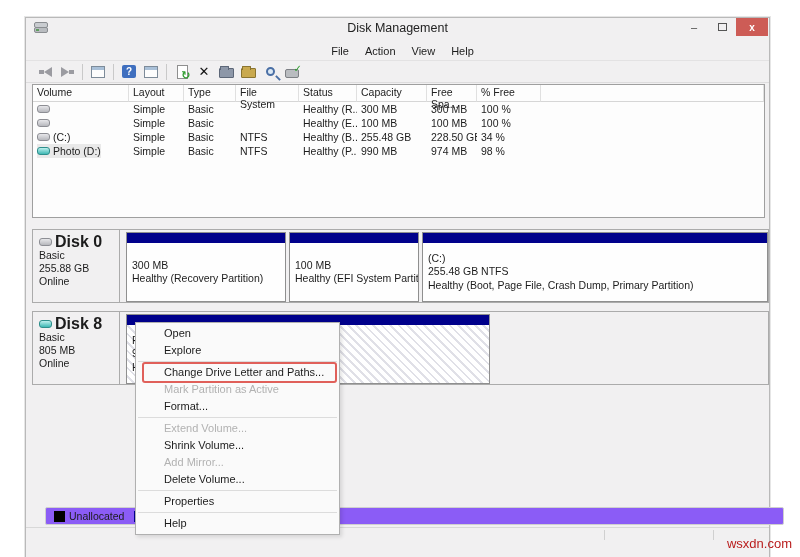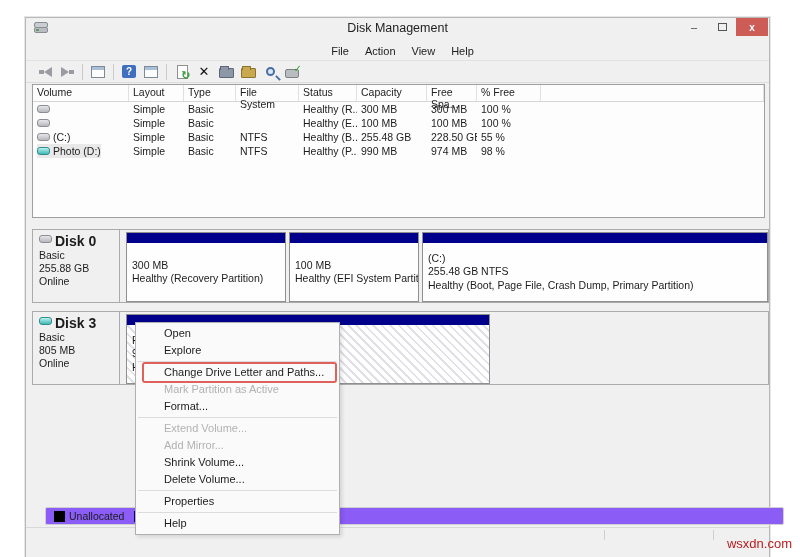--- a/index.html
+++ b/index.html
@@ -64,21 +64,21 @@
   .vol-cell{display:flex;align-items:center;gap:3px;}
   .drive-ic{width:13px;height:8px;border-radius:3px;background:linear-gradient(#e7e7ea,#b7b8bd);
             border:1px solid #8d8e94;flex:none;}
   .drive-ic.teal{background:linear-gradient(#bdf0ee,#3fb8b4);border-color:#2e8f8c;}
   .vol-sel{background:#e9e9e9;}
 
   
   .disk-row{position:absolute;left:6px;width:737px;height:74px;border:1px solid #ababab;background:#f1f0f1;}
   .disk-label{position:absolute;left:0;top:0;width:87px;height:100%;border-right:1px solid #ababab;
               background:#f1f0f1;padding:5px 6px;font-size:10.5px;line-height:13px;}
-  .disk-label .dname{font-weight:bold;font-size:14px;display:flex;gap:3px;margin-bottom:1px;}
+  .disk-label .dname{font-weight:bold;font-size:16px;display:flex;align-items:center;gap:3px;margin-bottom:1px;}
   .part{position:absolute;top:2px;height:70px;border:1px solid #8f8f8f;background:#fefefe;
         display:flex;flex-direction:column;}
   .part .band{height:10px;background:#00008b;flex:none;}
   .part .ptext{flex:1;display:flex;flex-direction:column;justify-content:center;
                padding:2px 5px;font-size:10.5px;line-height:13.5px;white-space:nowrap;overflow:hidden;}
   .part.hatched .ptext{background:repeating-linear-gradient(45deg,#ffffff 0px,#ffffff 4px,#e0e0e7 4px,#e0e0e7 6px);}
 
   
   #legend-band{position:absolute;left:19px;top:489px;width:739px;height:18px;background:#8b5cf6;
                border:1px solid #cfcfcf;border-radius:2px;display:flex;align-items:center;
@@ -225,21 +225,21 @@
                 <span class="drive-ic"></span>
                 <span>(C:)</span>
               </span>
             </div>
             <div class="cell">Simple</div>
             <div class="cell">Basic</div>
             <div class="cell">NTFS</div>
             <div class="cell">Healthy (B...</div>
             <div class="cell">255.48 GB</div>
             <div class="cell">228.50 GB</div>
-            <div class="cell">55 %</div>
+            <div class="cell">34 %</div>
             <div class="cell"></div>
           </div>
           <div class="vl-grid vl-row">
             <div class="cell vol-cell">
               <span class="vol-cell vol-sel">
                 <span class="drive-ic teal"></span>
                 <span>Photo (D:)</span>
               </span>
             </div>
             <div class="cell">Simple</div>
@@ -285,21 +285,21 @@
               <div>(C:)</div>
               <div>255.48 GB NTFS</div>
               <div>Healthy (Boot, Page File, Crash Dump, Primary Partition)</div>
             </div>
           </div>
         </div>
         <div class="disk-row" style="top: 293px;">
           <div class="disk-label">
             <div class="dname">
               <span class="drive-ic teal"></span>
-              <span>Disk 3</span>
+              <span>Disk 8</span>
             </div>
             <div>Basic</div>
             <div>805 MB</div>
             <div>Online</div>
           </div>
           <div class="part hatched" style="left: 93px; width: 364px;">
             <div class="band"></div>
             <div class="ptext">
               <div>Pho</div>
               <div>990</div>
@@ -328,22 +328,22 @@
 
   <div id="context-menu">
       <div class="cm-item">Open</div>
       <div class="cm-item">Explore</div>
       <div class="cm-sep"></div>
       <div class="cm-item highlighted">Change Drive Letter and Paths...<span class="redbox" style="border-color: rgb(224, 96, 90);"></span></div>
       <div class="cm-item disabled">Mark Partition as Active</div>
       <div class="cm-item">Format...</div>
       <div class="cm-sep"></div>
       <div class="cm-item disabled">Extend Volume...</div>
+      <div class="cm-item">Shrink Volume...</div>
       <div class="cm-item disabled">Add Mirror...</div>
-      <div class="cm-item">Shrink Volume...</div>
       <div class="cm-item">Delete Volume...</div>
       <div class="cm-sep"></div>
       <div class="cm-item">Properties</div>
       <div class="cm-sep"></div>
       <div class="cm-item">Help</div>
     </div>
 
   <div id="watermark">wsxdn.com</div>
 </div>
 

